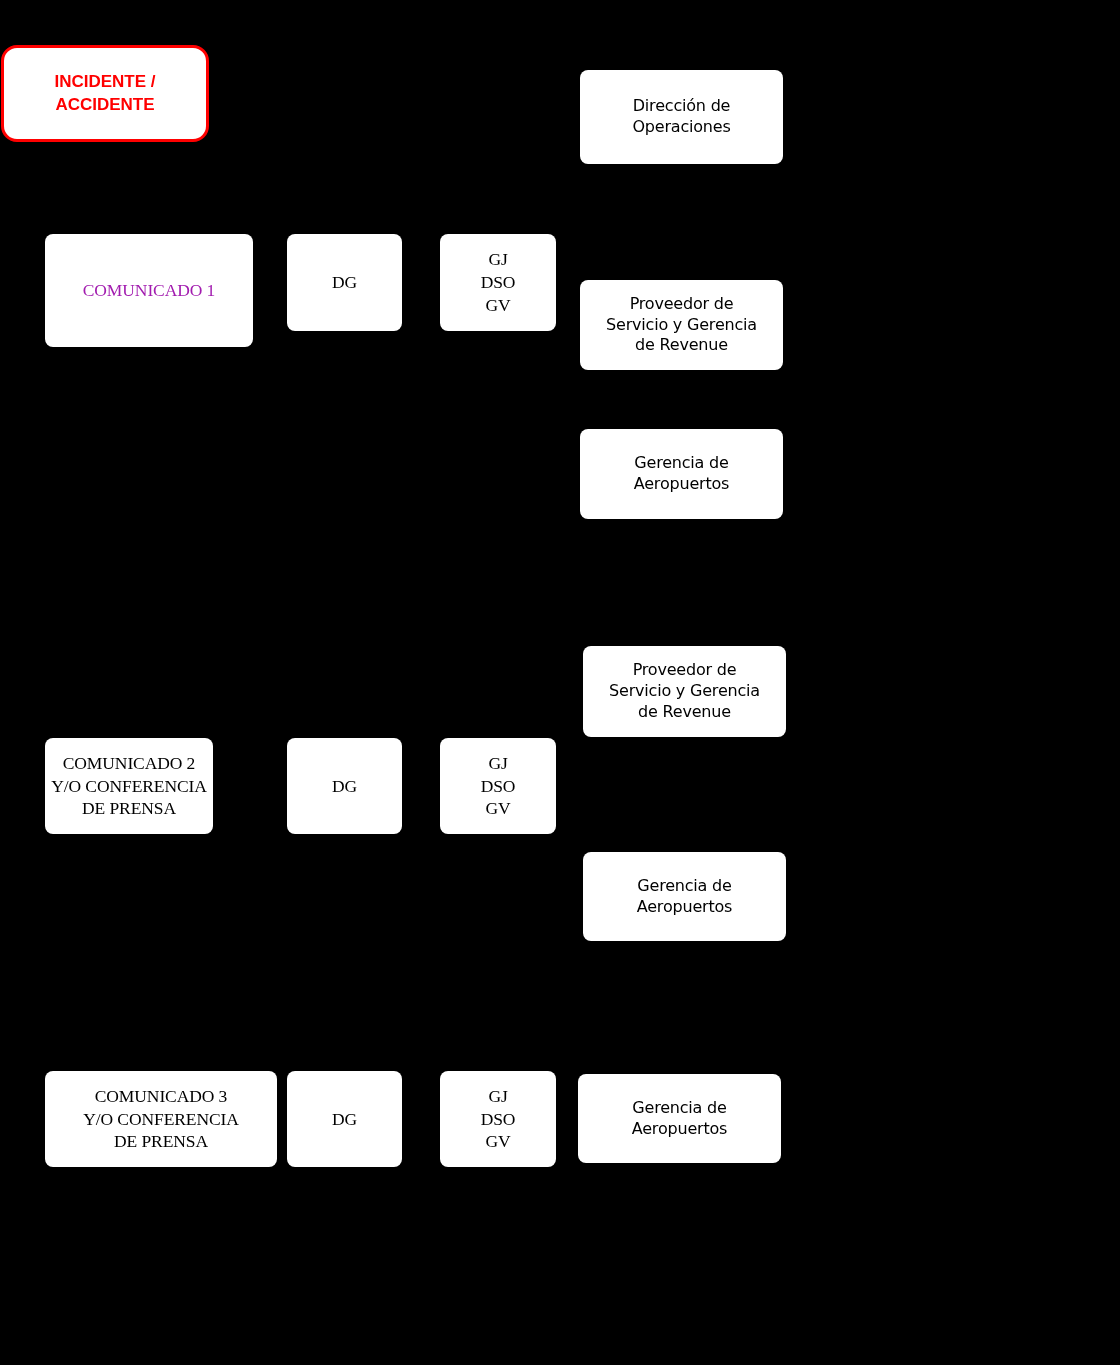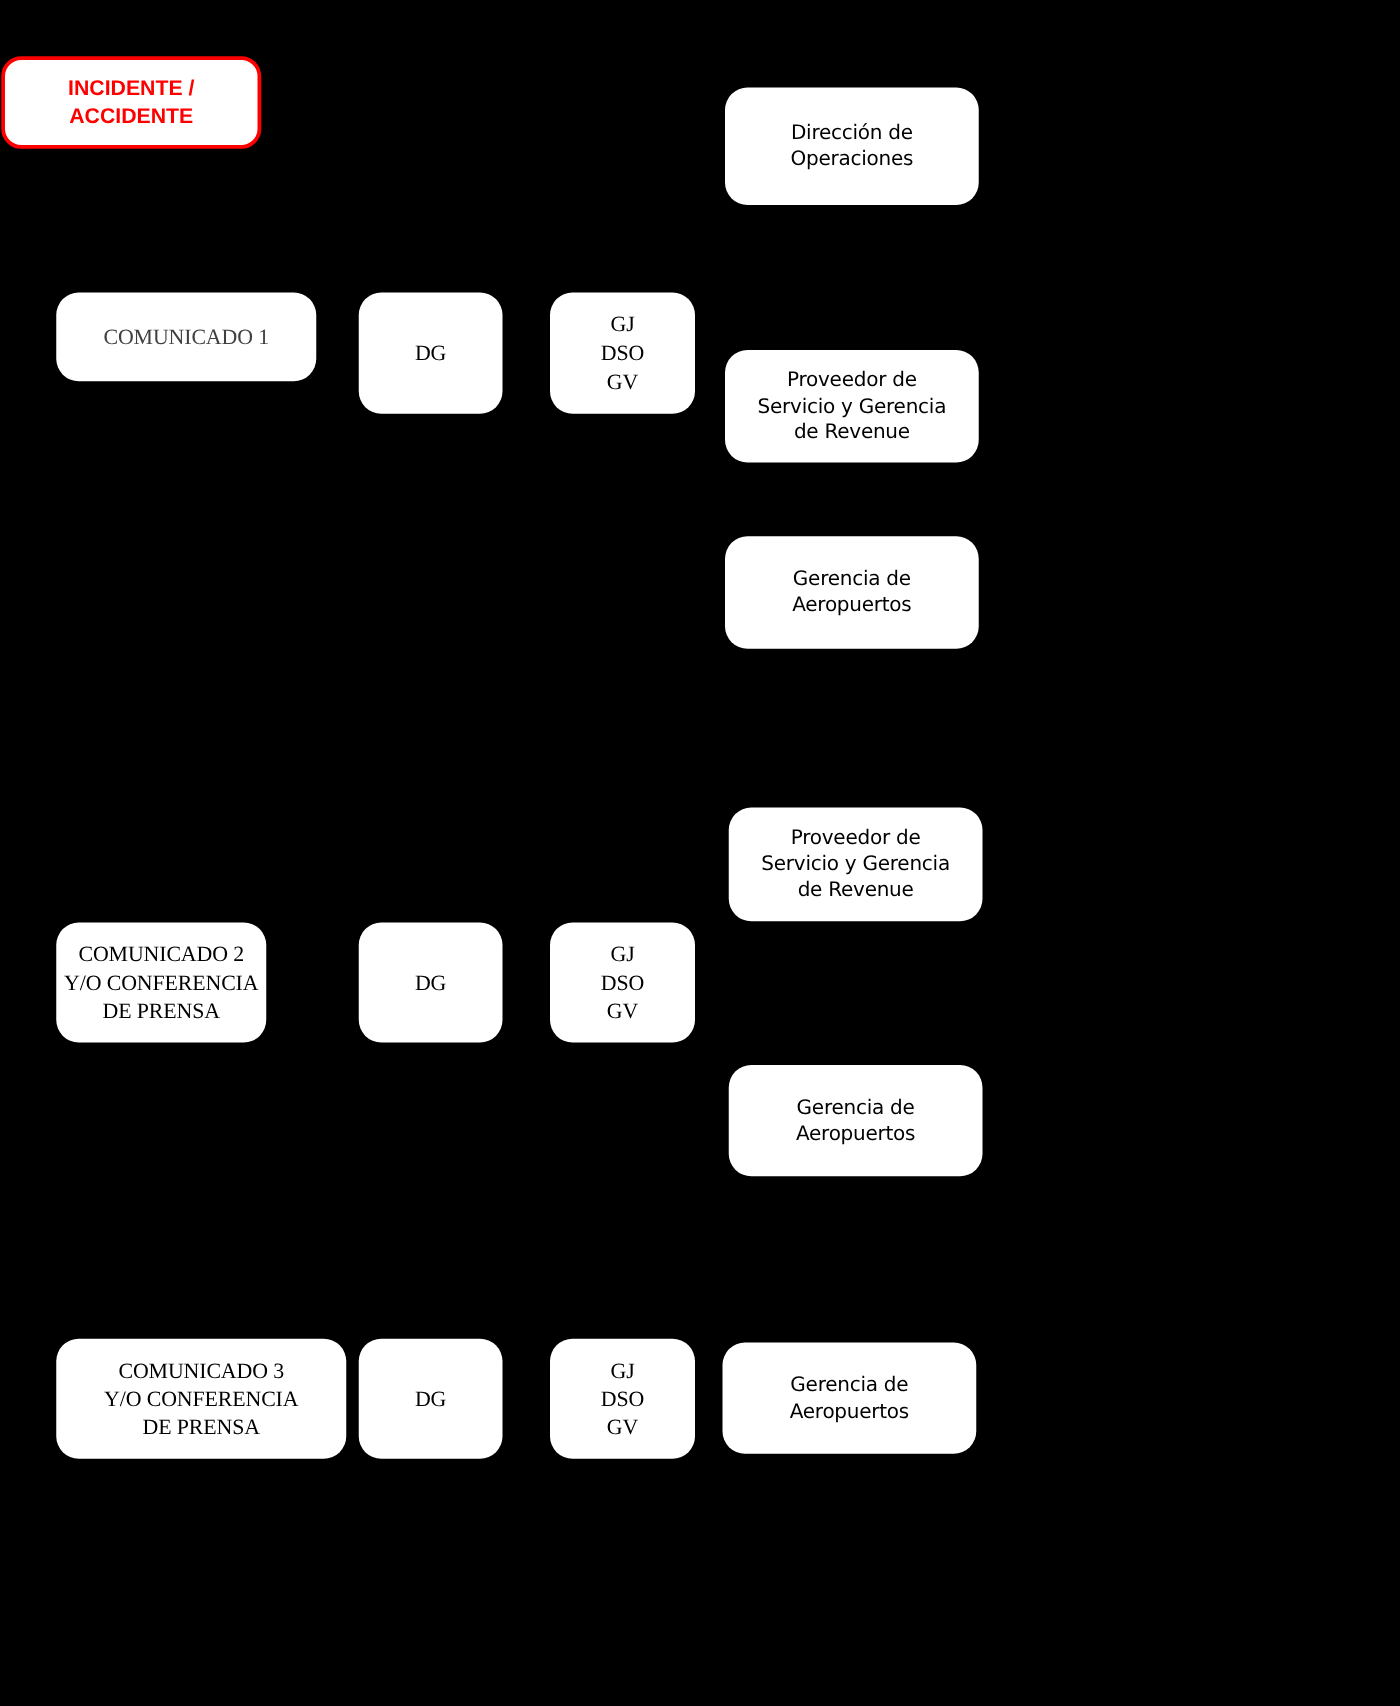--- a/index.html
+++ b/index.html
@@ -11,21 +11,21 @@
     position: relative;
     width: 1120px;
     height: 1365px;
     background: #000000;
     overflow: hidden;
     font-family: "Liberation Sans", sans-serif;
   }
   .node {
     position: absolute;
     background: #ffffff;
-    border-radius: 18px;
+    border-radius: 8px;
     display: flex;
     align-items: center;
     justify-content: center;
     text-align: center;
     box-sizing: border-box;
     color: #000000;
     line-height: 1.30;
   }
   
   .node.proc {
@@ -51,25 +51,25 @@
   .node .txt {
     display: block;
     width: 100%;
     white-space: pre-line;
   }
 </style>
 </head>
 <body>
 
 <div id="canvas" style="background: rgb(0, 0, 0);">
-    <div class="node alert" style="left: 1px; top: 45px; width: 208px; height: 74px; border-color: rgb(255, 0, 0); color: rgb(255, 0, 0); background: rgb(255, 255, 255);">
+    <div class="node alert" style="left: 1px; top: 45px; width: 208px; height: 97px; border-color: rgb(255, 0, 0); color: rgb(255, 0, 0); background: rgb(255, 255, 255);">
       <span class="txt">INCIDENTE /
 ACCIDENTE</span>
     </div>
-    <div class="node proc" style="left: 1px; top: 234px; width: 208px; height: 71px; color: #404040; background: rgb(255, 255, 255);">
+    <div class="node proc" style="left: 1px; top: 234px; width: 208px; height: 113px; color: #a21caf; background: rgb(255, 255, 255);">
       <span class="txt">COMUNICADO 1</span>
     </div>
     <div class="node proc" style="left: 243px; top: 234px; width: 115px; height: 97px; color: rgb(0, 0, 0); background: rgb(255, 255, 255);">
       <span class="txt">DG</span>
     </div>
     <div class="node proc" style="left: 396px; top: 234px; width: 116px; height: 97px; color: rgb(0, 0, 0); background: rgb(255, 255, 255);">
       <span class="txt">GJ
 DSO
 GV</span>
     </div>

